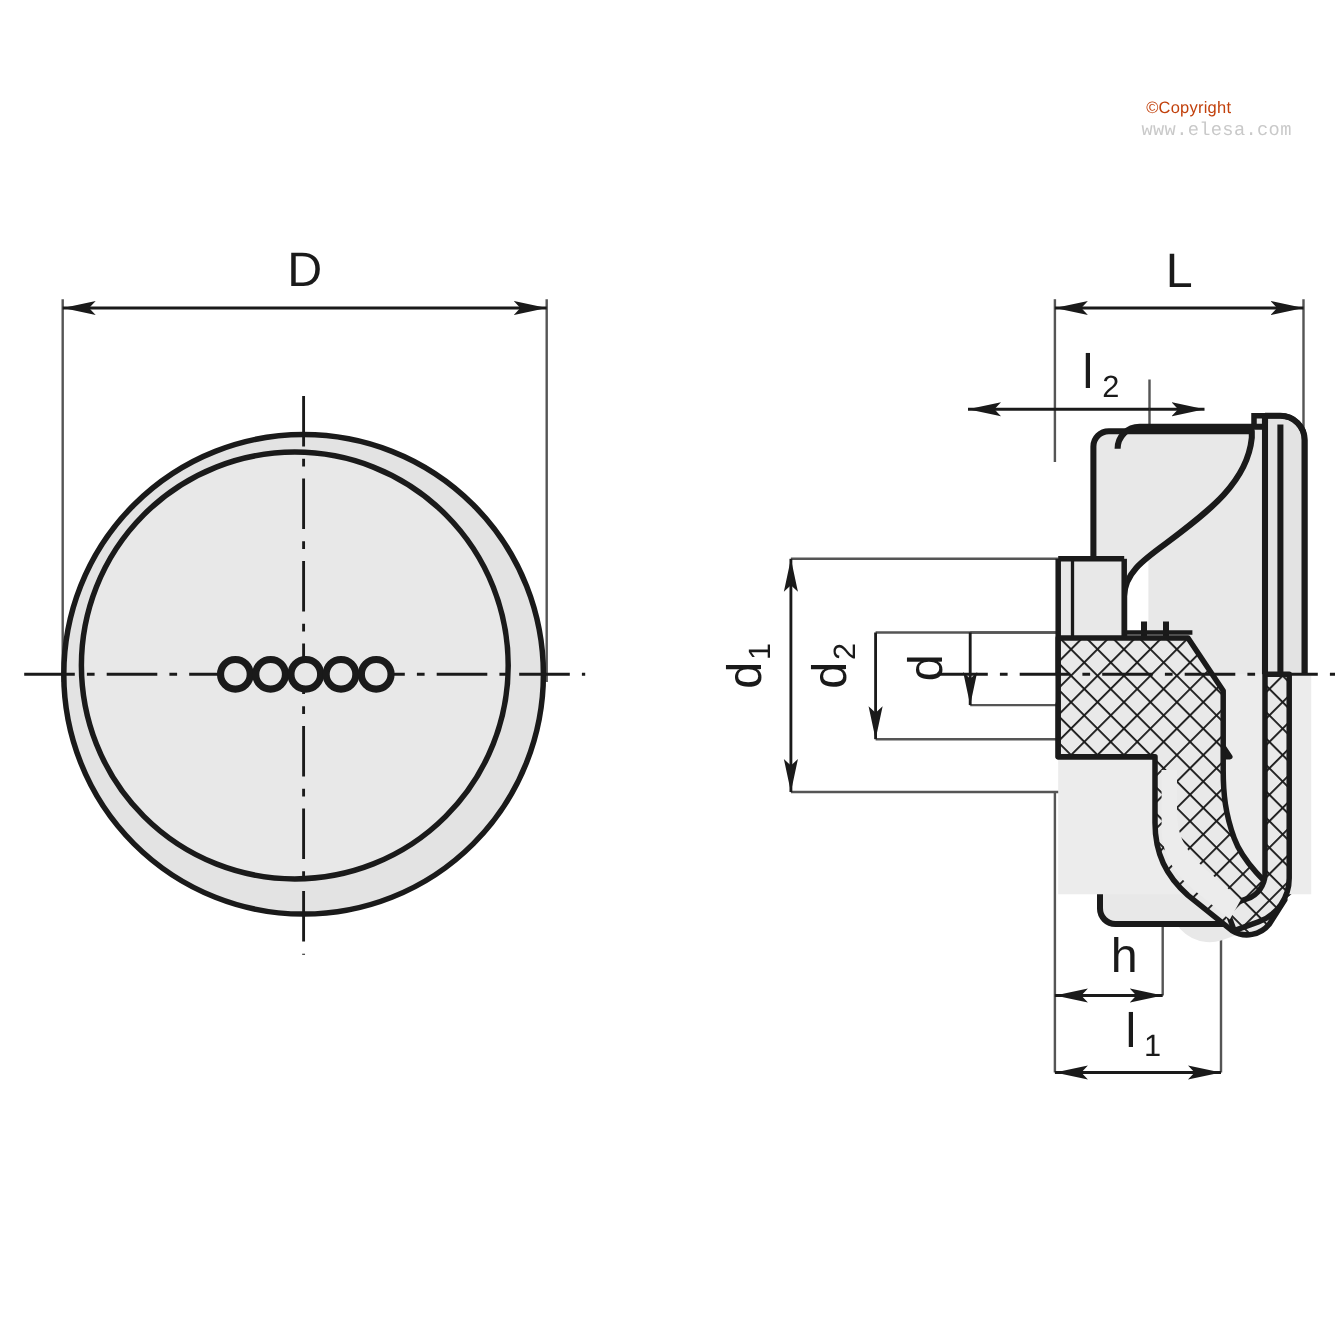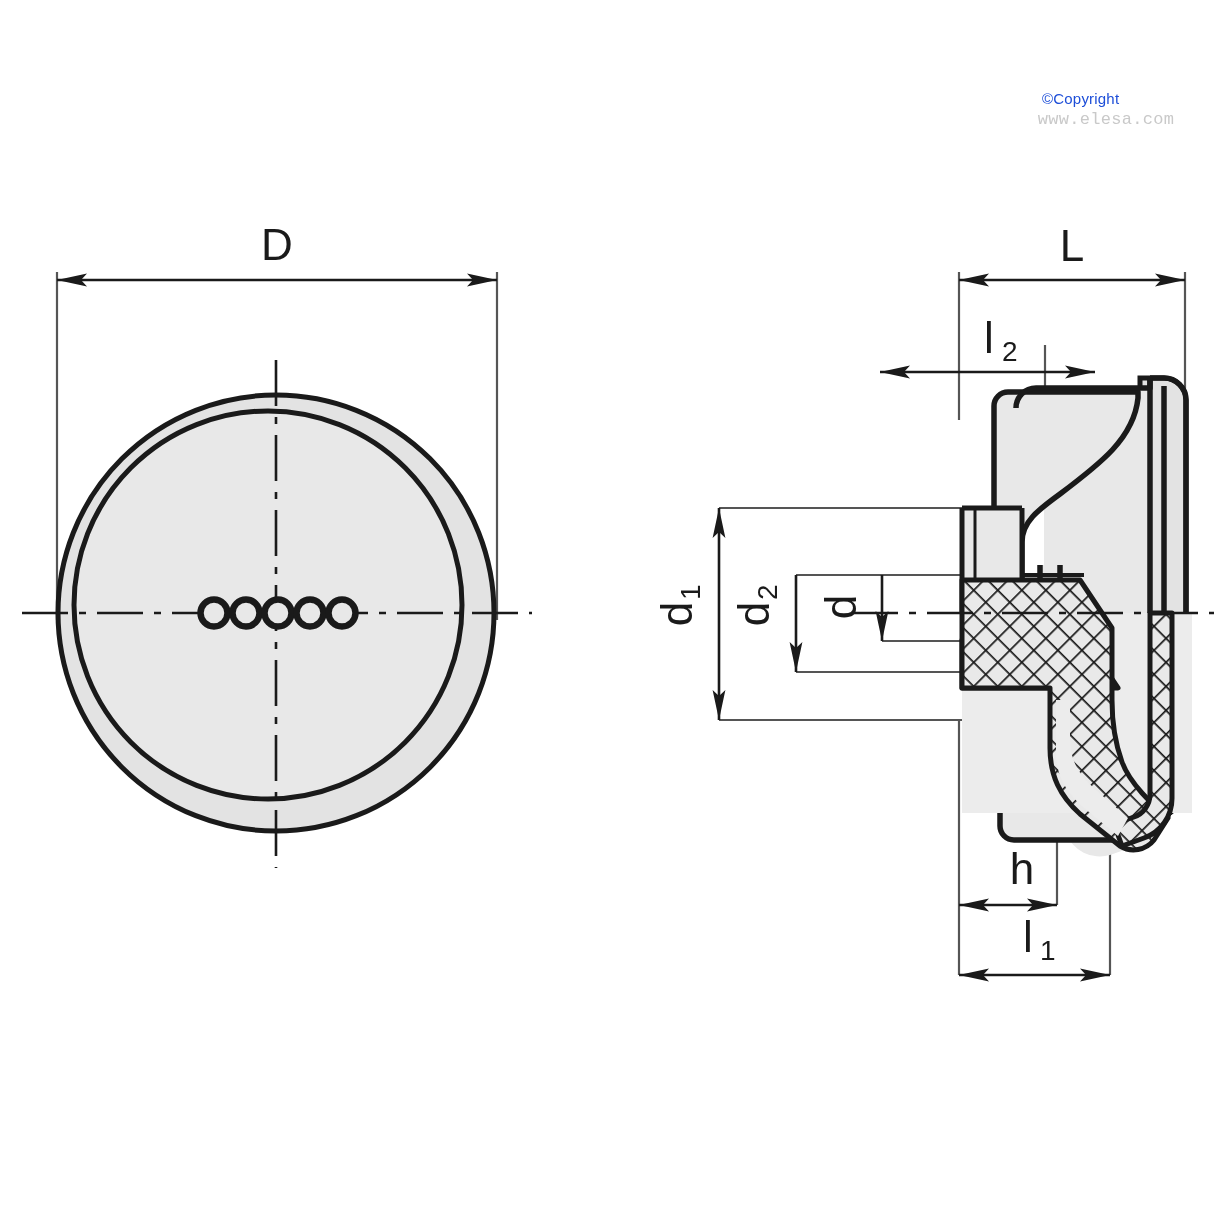--- a/index.html
+++ b/index.html
@@ -39,21 +39,21 @@
     position: absolute;
     right: 22px;
     top: 90px;
     width: 172px;
     text-align: center;
     user-select: none;
   }
   .logo-copy {
     font-family: "Liberation Sans", sans-serif;
     font-size: 15px;
-    color: #1d4ed8;
+    color: #c2410c;
     letter-spacing: .2px;
     text-align: left;
     padding-left: 22px;
     margin-bottom: 0;
   }
   .logo-word {
     position: relative;
     font-family: "Liberation Sans", sans-serif;
     font-size: 59px;
     font-weight: bold;

